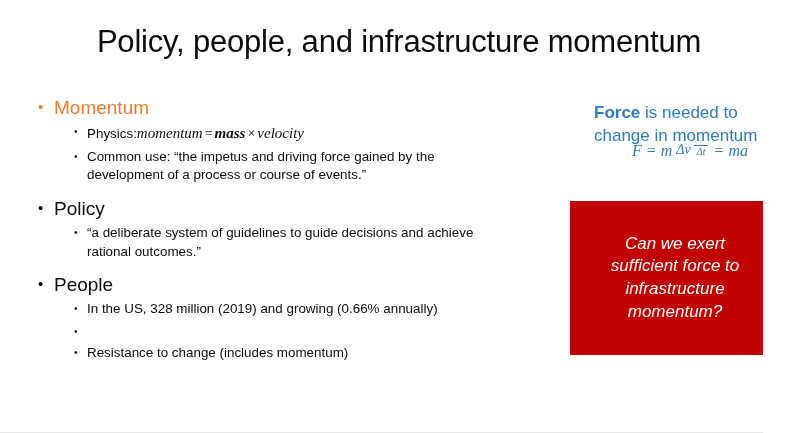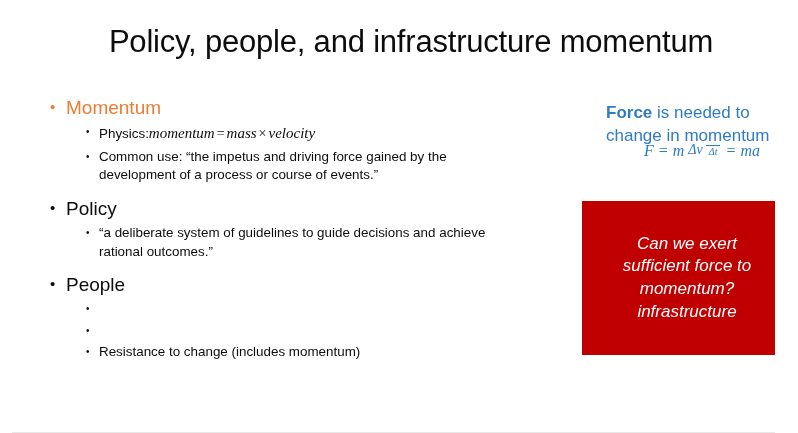--- a/index.html
+++ b/index.html
@@ -11,21 +11,20 @@
     font-family: "Liberation Sans", sans-serif;
   }
   .slide {
     position: relative;
     width: 763px;
     height: 433px;
     background: #ffffff;
     border-bottom: 1px solid #e8e8e8;
     overflow: hidden;
     box-sizing: border-box;
-    margin-left: 12px;
   }
 
   
   .slide-title {
     position: absolute;
     left: 0;
     top: 24px;
     width: 798px;
     text-align: center;
     font-size: 31px;
@@ -80,21 +79,21 @@
 
   .grp { margin-bottom: 12px; }
   .grp-tight { margin-bottom: 10px; }
 
   
   .mathser {
     font-family: "Liberation Serif", serif;
     font-style: italic;
     font-size: 15px;
   }
-  .mathser b { font-weight: 400; }
+  .mathser b { font-weight: 700; }
   .mathop {
     font-family: "Liberation Serif", serif;
     font-style: normal;
     font-size: 14px;
     padding: 0 2px;
   }
 
   
   .force-note {
     position: absolute;
@@ -201,20 +200,21 @@
       </div>
     </div>
 
     <div class="grp-tight">
       <div class="lvl1">
         <span class="dot">•</span>
         <span class="txt">People</span>
       </div>
       <div class="lvl2">
         <span class="dot">•</span>
+        <span class="txt">In the US, 328 million (2019) and growing (0.66% annually)</span>
       </div>
       <div class="lvl2">
         <span class="dot">•</span>
       </div>
       <div class="lvl2">
         <span class="dot">•</span>
         <span class="txt">Resistance to change (includes momentum)</span>
       </div>
     </div>
 
@@ -231,18 +231,18 @@
       <span class="den">Δt</span>
     </span>
     <span class="eqrel">=</span>
     <span class="eqi">ma</span>
   </div>
 
   <div class="red-box">
     <div class="rb-text">
       <div>Can we exert</div>
       <div>sufficient force to</div>
+      <div>infrastructure</div>
       <div>momentum?</div>
-      <div>infrastructure</div>
     </div>
   </div>
 
 </div>
 
 </body></html>

